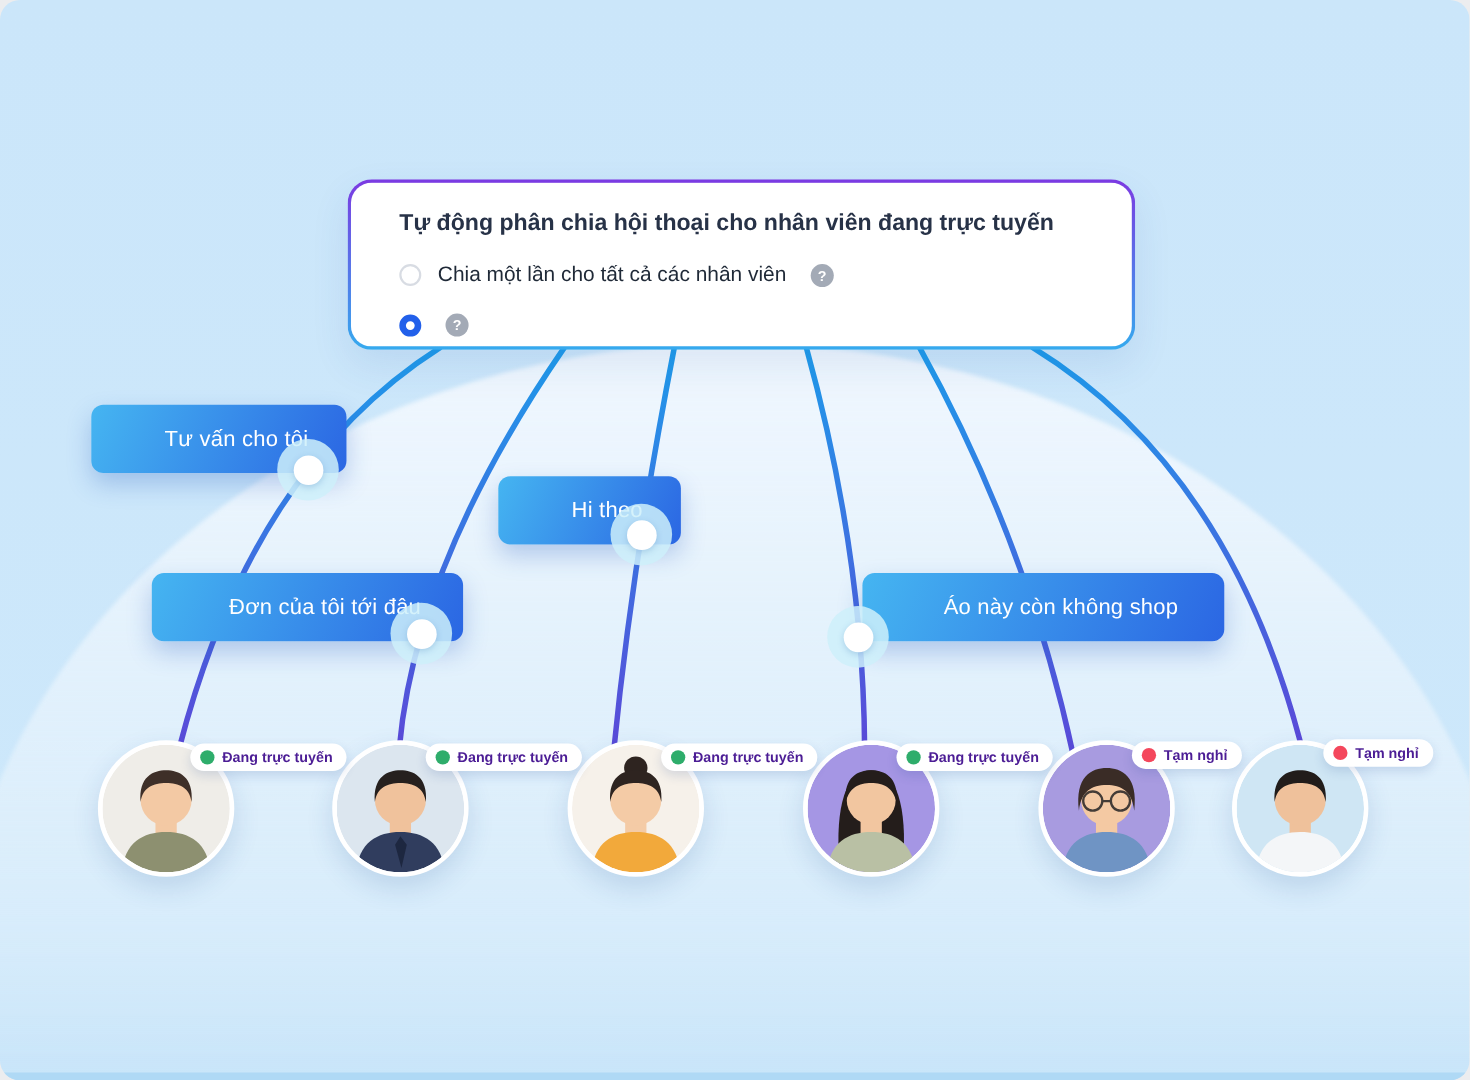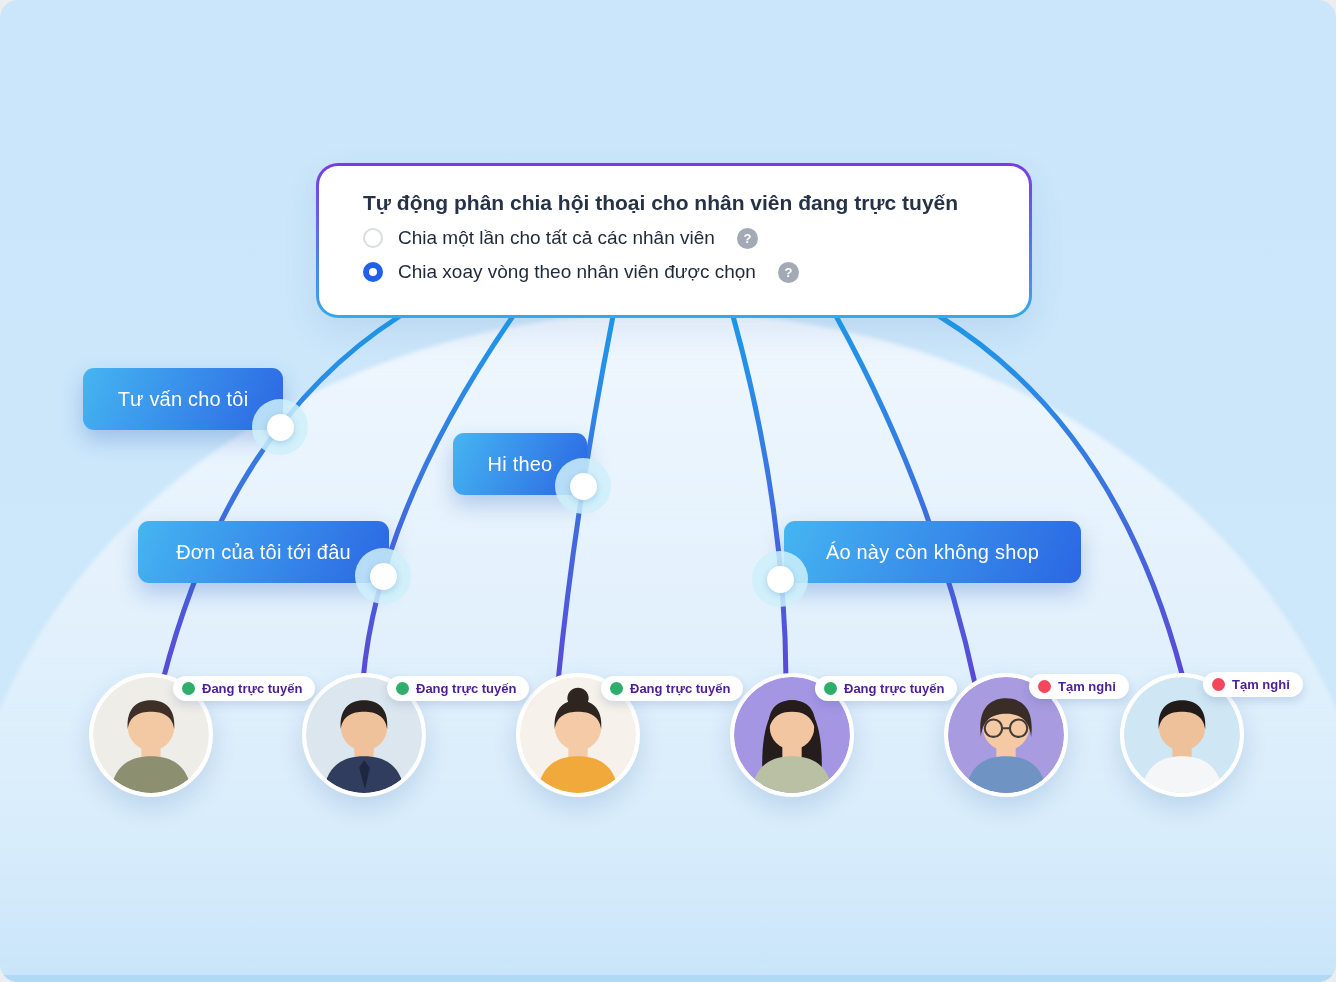--- a/index.html
+++ b/index.html
@@ -7,40 +7,40 @@
           background:linear-gradient(180deg,#CBE6FA 0%,#CDE8FB 86%,#C4E3F9 100%);}
   
   .dome{position:absolute;left:-45px;top:312px;width:1426px;height:1220px;border-radius:50%;z-index:0;
         background:linear-gradient(180deg,rgba(242,248,254,0.95) 0%,rgba(231,243,252,0.55) 38%,rgba(210,234,250,0) 60%);
         filter:blur(2px);}
   .lines{position:absolute;left:0;top:0;width:1336px;height:982px;z-index:1;}
   
   .bubble{position:absolute;z-index:2;display:flex;align-items:center;justify-content:center;
           color:#fff;font-size:20px;font-weight:500;letter-spacing:.2px;border-radius:11px;
           background:linear-gradient(115deg,#45B5F1 0%,#2B66E3 100%);
-          box-shadow:0 10px 22px rgba(35,90,190,.28);}
+          box-shadow:0 10px 22px rgba(35,90,190,.28);padding-left:32px;}
   .bubble-1{left:83px;top:368px;width:200px;height:62px;}
   .bubble-2{left:453px;top:433px;width:134px;height:62px;}
   .bubble-3{left:138px;top:521px;width:251px;height:62px;justify-content:center;}
   .bubble-4{left:784px;top:521px;width:297px;height:62px;}
   
   .dot{position:absolute;z-index:3;width:56px;height:56px;border-radius:50%;
        background:rgba(206,240,250,.85);display:flex;align-items:center;justify-content:center;}
   .dot i{width:27px;height:27px;background:#fff;border-radius:50%;box-shadow:0 2px 6px rgba(50,110,180,.25);}
   .dot-1{left:252px;top:399px;}
   .dot-2{left:555px;top:458px;}
   .dot-3{left:355px;top:548px;}
   .dot-4{left:752px;top:551px;}
   
   .card{position:absolute;left:316px;top:163px;width:716px;height:155px;z-index:4;box-sizing:border-box;
         border-radius:22px;border:3px solid transparent;
         background:linear-gradient(#fff,#fff) padding-box,linear-gradient(180deg,#7B3AE2 0%,#35AAEE 100%) border-box;
         box-shadow:0 14px 34px rgba(40,90,170,.10);padding:25px 40px 0 44px;}
   .card-title{font-size:21px;font-weight:700;color:#273247;}
-  .option{display:flex;align-items:center;gap:15px;margin-top:12px;cursor:pointer;}
+  .option{display:flex;align-items:center;gap:15px;margin-top:24px;cursor:pointer;}
   .radio{width:20px;height:20px;border-radius:50%;background:#fff;border:2px solid #D8DCE3;box-sizing:border-box;flex:none;}
   .radio.selected{border:6px solid #2260EA;}
   .option-label{font-size:19px;font-weight:500;color:#1F2937;}
   .help{width:21px;height:21px;border-radius:50%;background:#A3AAB6;color:#fff;font-size:13px;font-weight:700;
         display:flex;align-items:center;justify-content:center;margin-left:7px;flex:none;}
   
   .avatar{position:absolute;z-index:4;width:116px;height:116px;border-radius:50%;border:4px solid #fff;
           overflow:hidden;background:#fff;box-shadow:0 10px 24px rgba(30,80,150,.16);top:673px;}
   .avatar svg{display:block;width:100%;height:100%;}
   .avatar-1{left:89px;}  .avatar-2{left:302px;} .avatar-3{left:516px;}
@@ -104,21 +104,20 @@
 
   <div class="card">
     <div class="card-title">Tự động phân chia hội thoại cho nhân viên đang trực tuyến</div>
     <div class="option">
       <span class="radio"></span>
       <span class="option-label">Chia một lần cho tất cả các nhân viên</span>
       <span class="help">?</span>
     </div>
     <div class="option">
       <span class="radio selected"></span>
-      <span class="option-label">Chia xoay vòng theo nhân viên được chọn</span>
       <span class="help">?</span>
     </div>
   </div>
 
   <div class="avatar avatar-1">
     <svg viewBox="0 0 120 120">
       <clipPath id="c1">
           <circle cx="60" cy="60" r="60"></circle>
         </clipPath>
       <g clip-path="url(#c1)">

